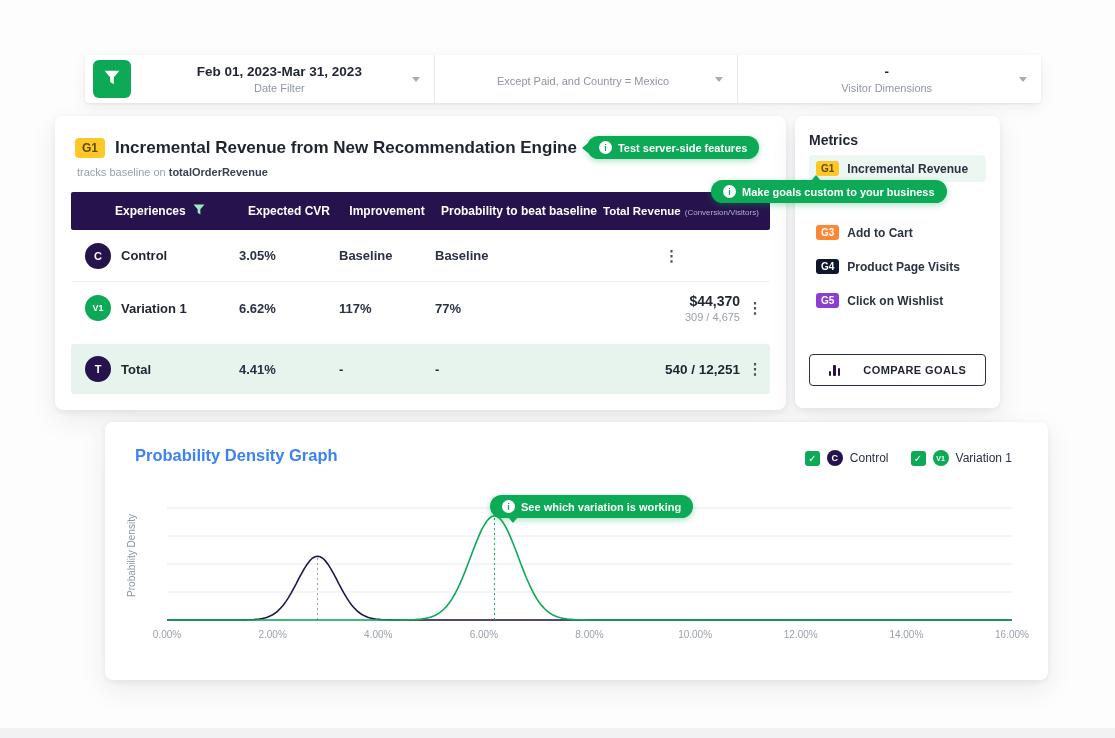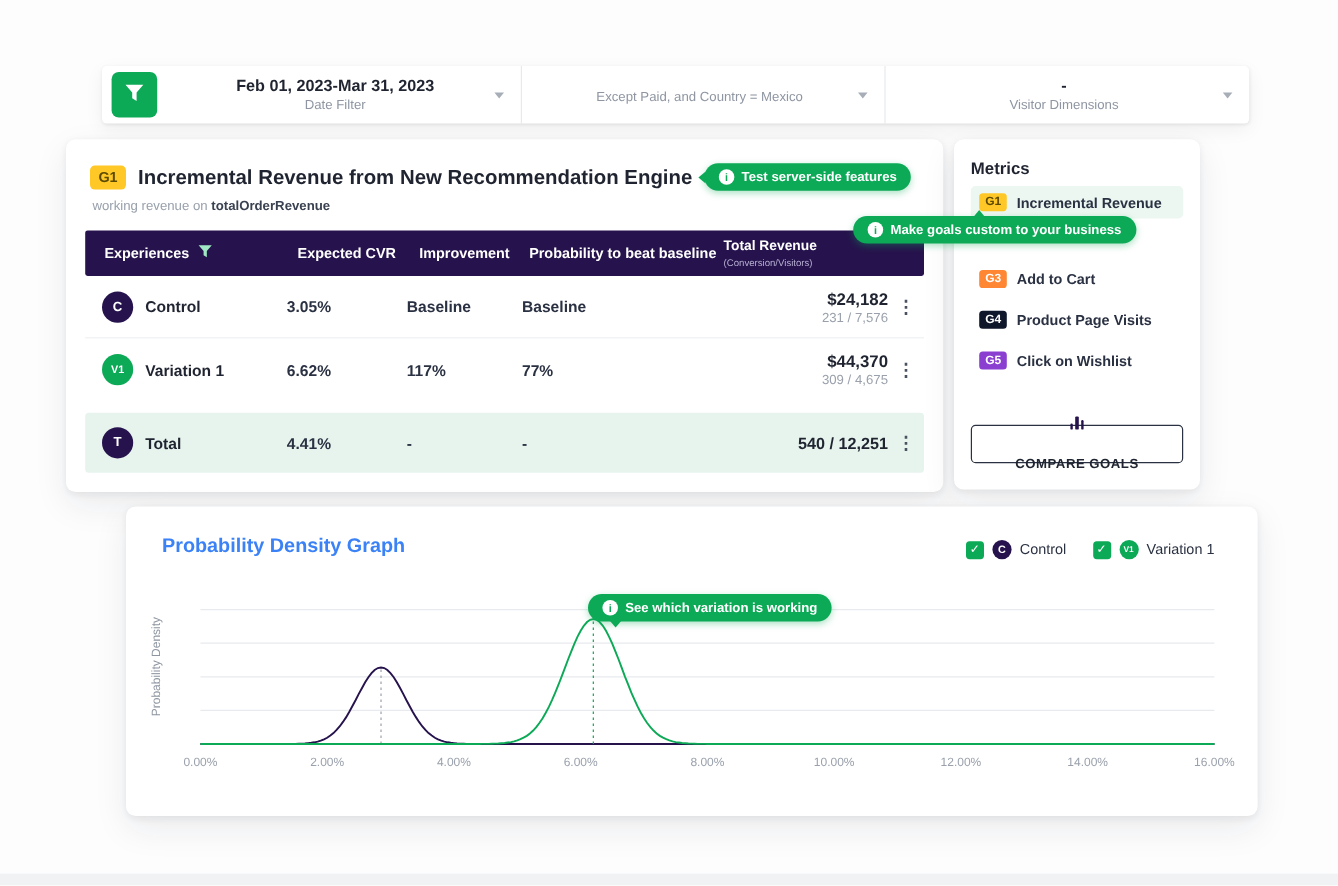--- a/index.html
+++ b/index.html
@@ -41,23 +41,23 @@
   .gc-head { display:flex; align-items:center; padding:20px 20px 0 20px; gap:10px; }
   .goal-badge { background:#ffc827; color:#5b4a00; font-size:12px; font-weight:700; padding:3px 7px; border-radius:4px; }
   .gc-title { font-size:17px; font-weight:700; color:#1f2430; white-space:nowrap; }
   .gc-sub { padding:7px 20px 0 22px; font-size:11px; color:#98a0ab; }
   .gc-sub b { color:#3a4150; }
 
   .table { margin:14px 16px 0; }
   .grid-cols { display:grid; grid-template-columns:168px 100px 96px 168px 1fr 30px; align-items:center; }
   .thead { background:#26134d; height:38px; color:#fff; border-radius:2px; }
   .th { font-size:12px; font-weight:700; }
-  .th.first { padding-left:16px; display:flex; align-items:center; gap:7px; }
+  .th.first { padding-left:16px; display:flex; align-items:center; gap:7px;margin-left:28px; }
   .th.c { text-align:center; }
-  .th.r { display:flex; justify-content:flex-end; align-items:baseline; gap:4px; white-space:nowrap; font-size:11.5px;flex-direction:column; }
+  .th.r { display:flex; justify-content:flex-end; align-items:baseline; gap:4px; white-space:nowrap; font-size:11.5px; }
   .th-note { font-size:8px; color:#b6aed2; font-weight:400; }
   .trow { height:52px; }
   .trow.bordered { border-bottom:1px solid #eef0f3; }
   .exp { display:flex; align-items:center; gap:10px; padding-left:14px; }
   .avatar { width:26px; height:26px; border-radius:50%; display:flex; align-items:center; justify-content:center;
             color:#fff; font-weight:700; font-size:11px; background:#26134d; flex:0 0 auto; }
   .avatar.v1 { background:#0ca956; font-size:9px; }
   .exp-name { font-size:13px; font-weight:700; color:#1f2430; }
   .td.c { font-size:13px; font-weight:600; color:#2a3142; }
   .td.rev { display:flex; flex-direction:column; align-items:flex-end; }
@@ -76,21 +76,21 @@
   .m-badge.g1 { background:#ffc827; color:#5b4a00; }
   .m-badge.g3 { background:#ff8633; }
   .m-badge.g4 { background:#0f172a; }
   .m-badge.g5 { background:#8a3fd1; }
   .m-label { font-size:12px; font-weight:700; color:#2a3142; white-space:nowrap; }
   .m-tooltip { position:absolute; left:-84px; top:64px; z-index:5; }
   .m-spacer { height:30px; }
   .compare-btn { position:absolute; left:14px; right:14px; bottom:22px; height:32px; background:#fff;
                  border:1.4px solid #2a3142; border-radius:4px; display:flex; align-items:center; justify-content:center;
                  gap:23px; font-size:11px; font-weight:700; letter-spacing:.4px; color:#1f2430; cursor:pointer;
-                 font-family:"Liberation Sans", sans-serif;flex-direction:column; }
+                 font-family:"Liberation Sans", sans-serif; }
   .bars-icon { display:flex; align-items:flex-end; gap:2px; height:11px; }
   .bars-icon span { width:2.5px; background:#26134d; border-radius:1px; display:block; }
 
   
   .density-card { left:105px; top:422px; width:943px; height:258px; }
   .d-title { position:absolute; left:30px; top:24px; font-size:16.5px; font-weight:700; color:#3b82f6; }
   .legend { position:absolute; right:36px; top:28px; display:flex; gap:22px; align-items:center; }
   .leg-item { display:flex; align-items:center; gap:7px; cursor:pointer; }
   .checkbox { width:15px; height:15px; background:#0ca956; border-radius:3px; color:#fff; font-size:10px;
               display:flex; align-items:center; justify-content:center; }
@@ -148,21 +148,21 @@
   <div class="card goal-card">
     <div class="gc-head">
       <span class="goal-badge">G1</span>
       <span class="gc-title">Incremental Revenue from New Recommendation Engine</span>
       <span class="tt arrow-left">
         <span class="info-i">i</span>
         <span>Test server-side features</span>
       </span>
     </div>
     <div class="gc-sub">
-      <span>working revenue on</span>
+      <span>tracks baseline on</span>
       <b>totalOrderRevenue</b>
     </div>
 
     <div class="table">
       <div class="thead grid-cols">
         <div class="th first">
           <span>Experiences</span>
           <span>
             <svg width="12" height="11" viewBox="0 0 14 13">
                 <path d="M0.5 0.5 H13.5 L8.6 6.2 V12.3 L5.4 10.4 V6.2 Z" fill="#9fe8c3"></path>
@@ -180,24 +180,20 @@
       </div>
 
       <div class="trow grid-cols bordered">
         <div class="exp">
           <span class="avatar">C</span>
           <span class="exp-name">Control</span>
         </div>
         <div class="td c">3.05%</div>
         <div class="td c">Baseline</div>
         <div class="td c">Baseline</div>
-        <div class="td rev">
-          <span class="rev-main">$24,182</span>
-          <span class="rev-sub">231 / 7,576</span>
-        </div>
         <div class="kebab">⋮</div>
       </div>
 
       <div class="trow grid-cols">
         <div class="exp">
           <span class="avatar v1">V1</span>
           <span class="exp-name">Variation 1</span>
         </div>
         <div class="td c">6.62%</div>
         <div class="td c">117%</div>

